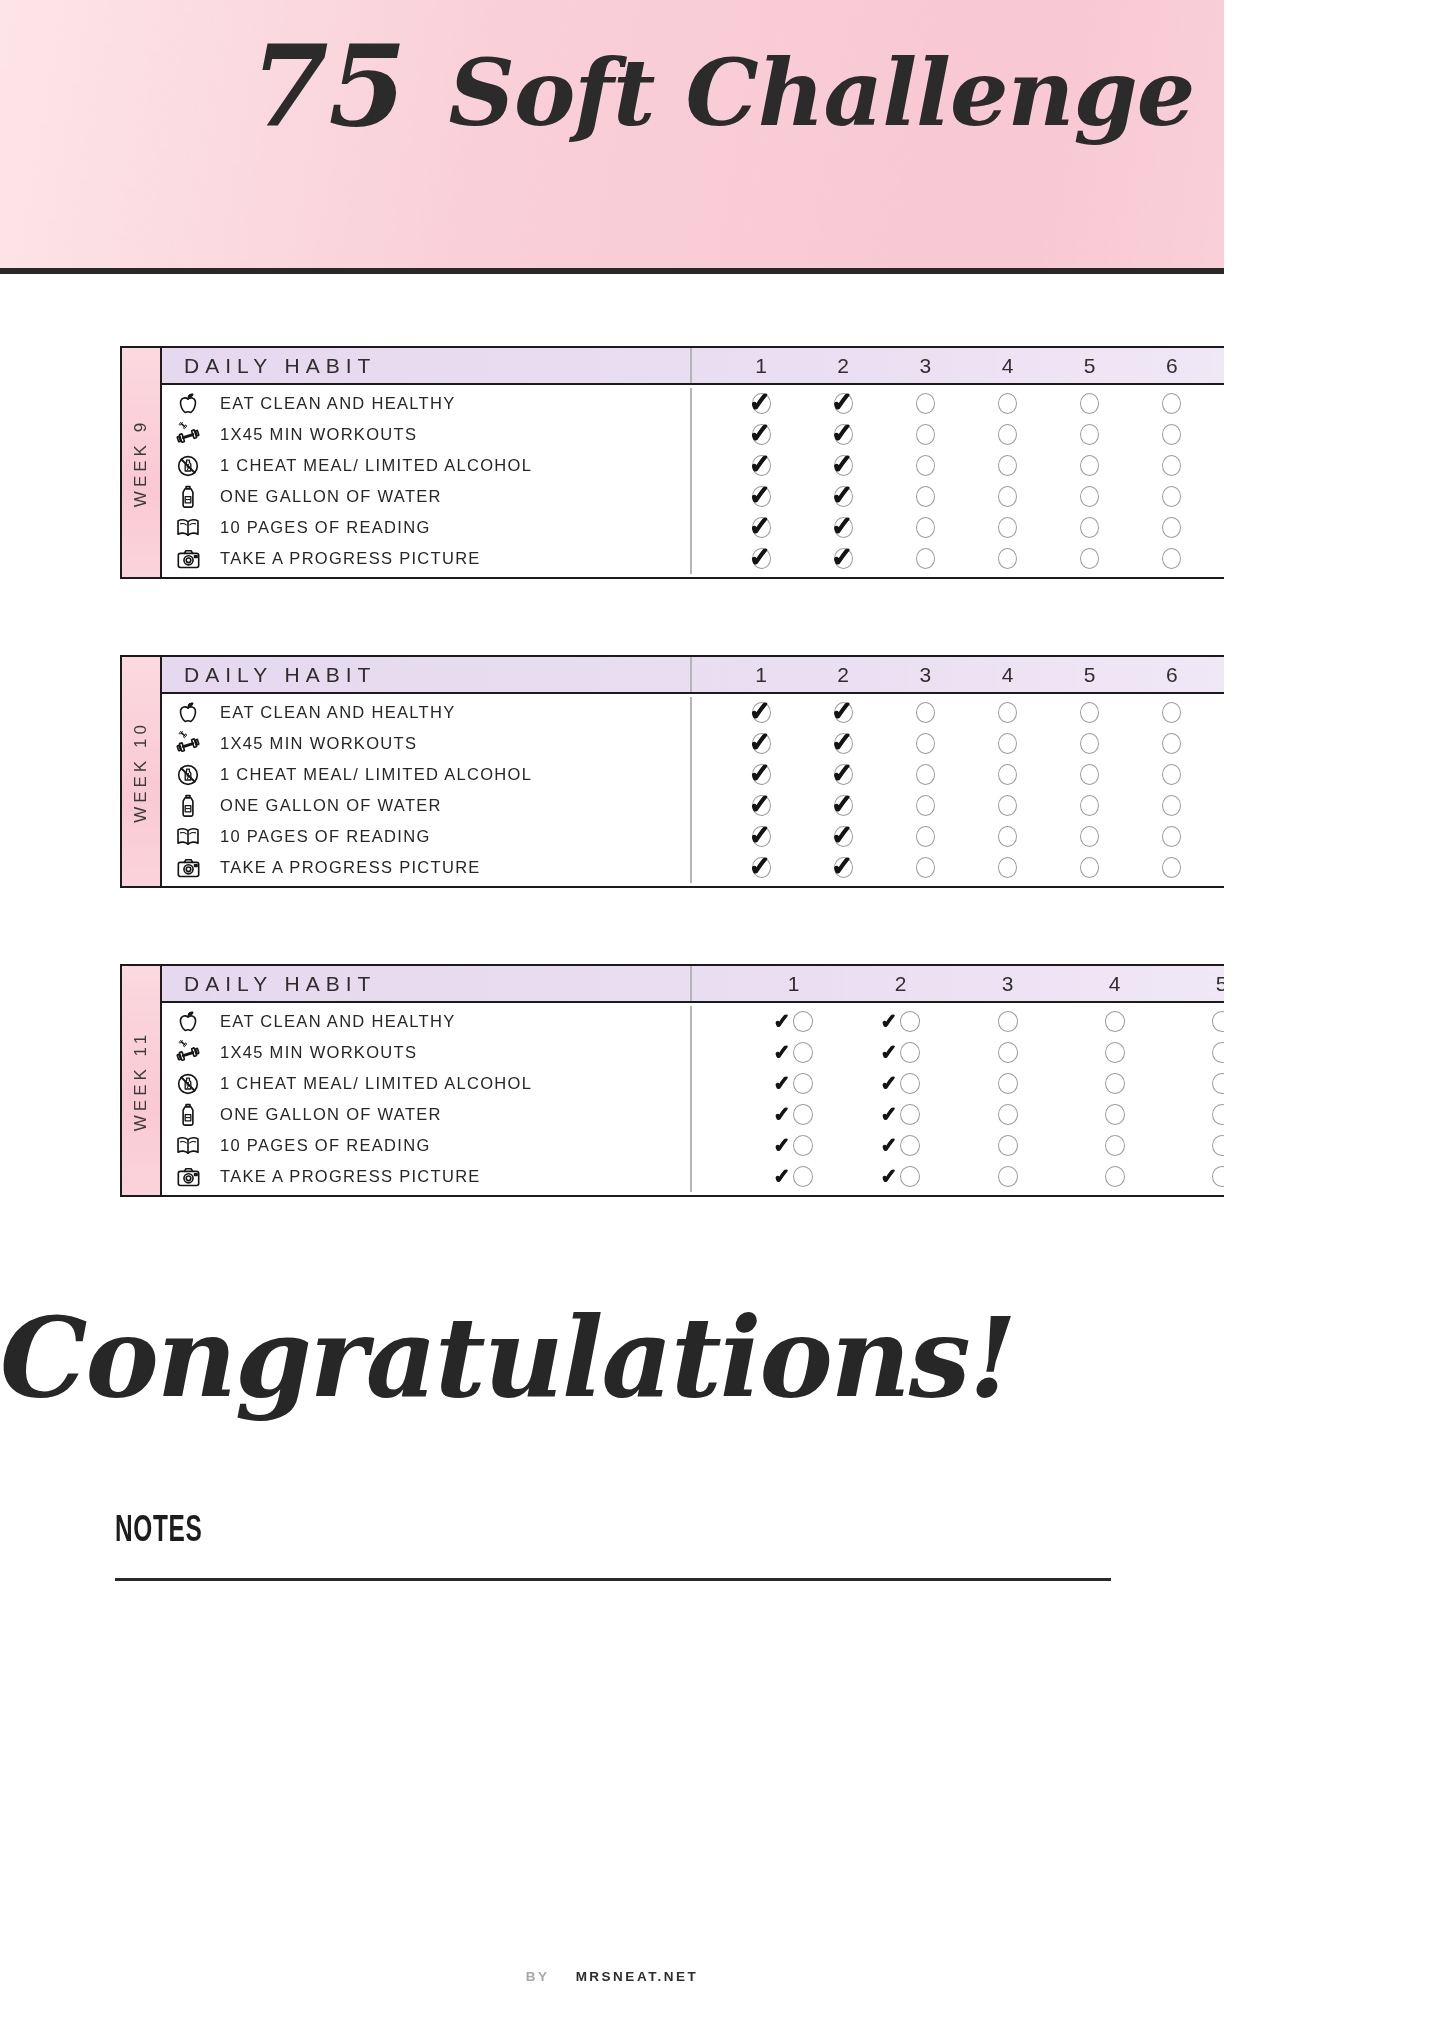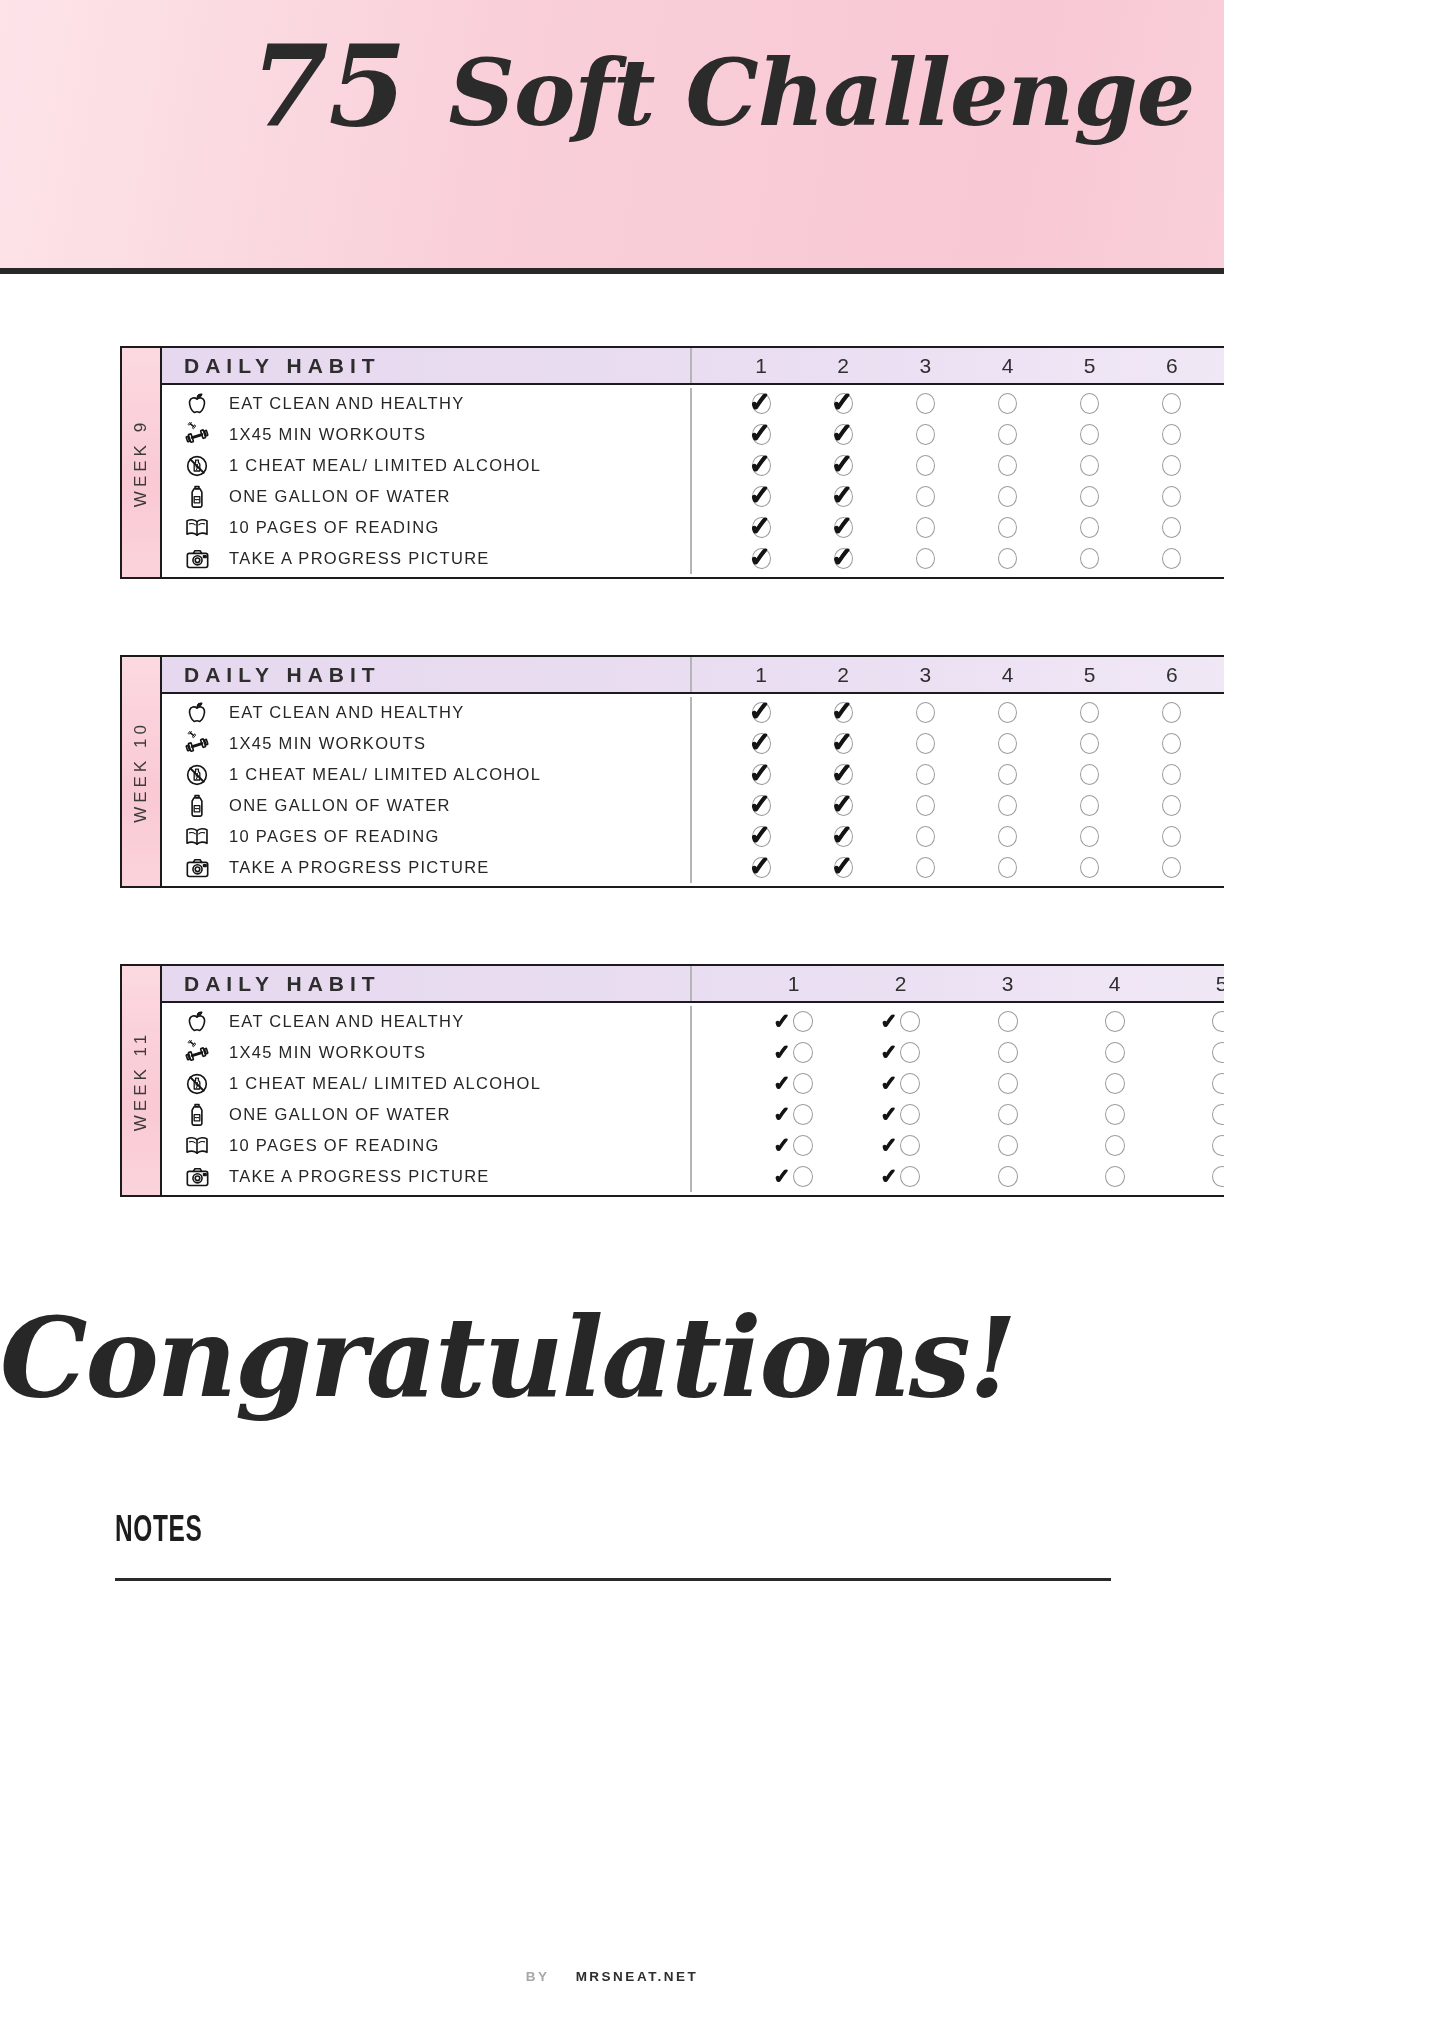--- a/index.html
+++ b/index.html
@@ -22,30 +22,30 @@
   .week-table{display:flex;height:229px;border:2px solid #1b1b1b;margin-bottom:76px;
               background:#ffffff;box-sizing:content-box;}
   .side{width:38px;border-right:2px solid #1b1b1b;position:relative;
         background:linear-gradient(180deg,#fcd9e0 0%,#f9c9d4 60%,#fbd3db 100%);}
   .side-label{position:absolute;left:50%;top:50%;transform:translate(-50%,-50%) rotate(-90deg);
               white-space:nowrap;font-size:17px;letter-spacing:4px;color:#3a3a3a;}
   .main{flex:1;display:flex;flex-direction:column;min-width:0;}
   .head-row{height:36px;border-bottom:2px solid #1b1b1b;display:flex;align-items:stretch;
             background:linear-gradient(90deg,#e6d9ef 0%,#eadef2 55%,#f2eaf7 100%);}
   .head-label{width:528px;box-sizing:border-box;padding-left:22px;display:flex;align-items:center;
-              font-size:21px;letter-spacing:6px;color:#2d2d2d;font-weight:bold;}
+              font-size:21px;letter-spacing:6px;color:#2d2d2d;}
   .day-area{flex:1;display:flex;align-items:center;padding:0 28px;
             border-left:2px solid #b5b5b5;box-sizing:border-box;min-width:0;}
   .style-beside .day-area{padding:0 48px;}
   .day-cell{flex:1;display:flex;justify-content:center;align-items:center;position:relative;}
   .day-num{font-size:21px;color:#2f2f2f;}
   .t-body{flex:1;display:flex;flex-direction:column;justify-content:space-around;padding:3px 0;}
   .h-row{display:flex;align-items:stretch;height:31px;}
   .h-left{width:528px;box-sizing:border-box;display:flex;align-items:center;
-          padding-left:17px;gap:14px;}
+          padding-left:8px;gap:14px;}
   .h-icon{width:36px;display:flex;justify-content:center;align-items:center;}
   .h-icon svg{display:block;}
   .h-label{font-size:16.5px;letter-spacing:1.3px;color:#262626;white-space:nowrap;}
   .h-days{align-items:center;}
   .circle-wrap{display:inline-flex;}
   .circle{width:19px;height:21px;border:1.5px solid #9c9c9c;border-radius:50%;
           box-sizing:border-box;background:#ffffff;display:inline-block;}
   .style-beside .circle{width:20px;height:21px;}
   .check{font-weight:700;color:#141414;line-height:1;
          -webkit-text-stroke:1.1px #141414;}

